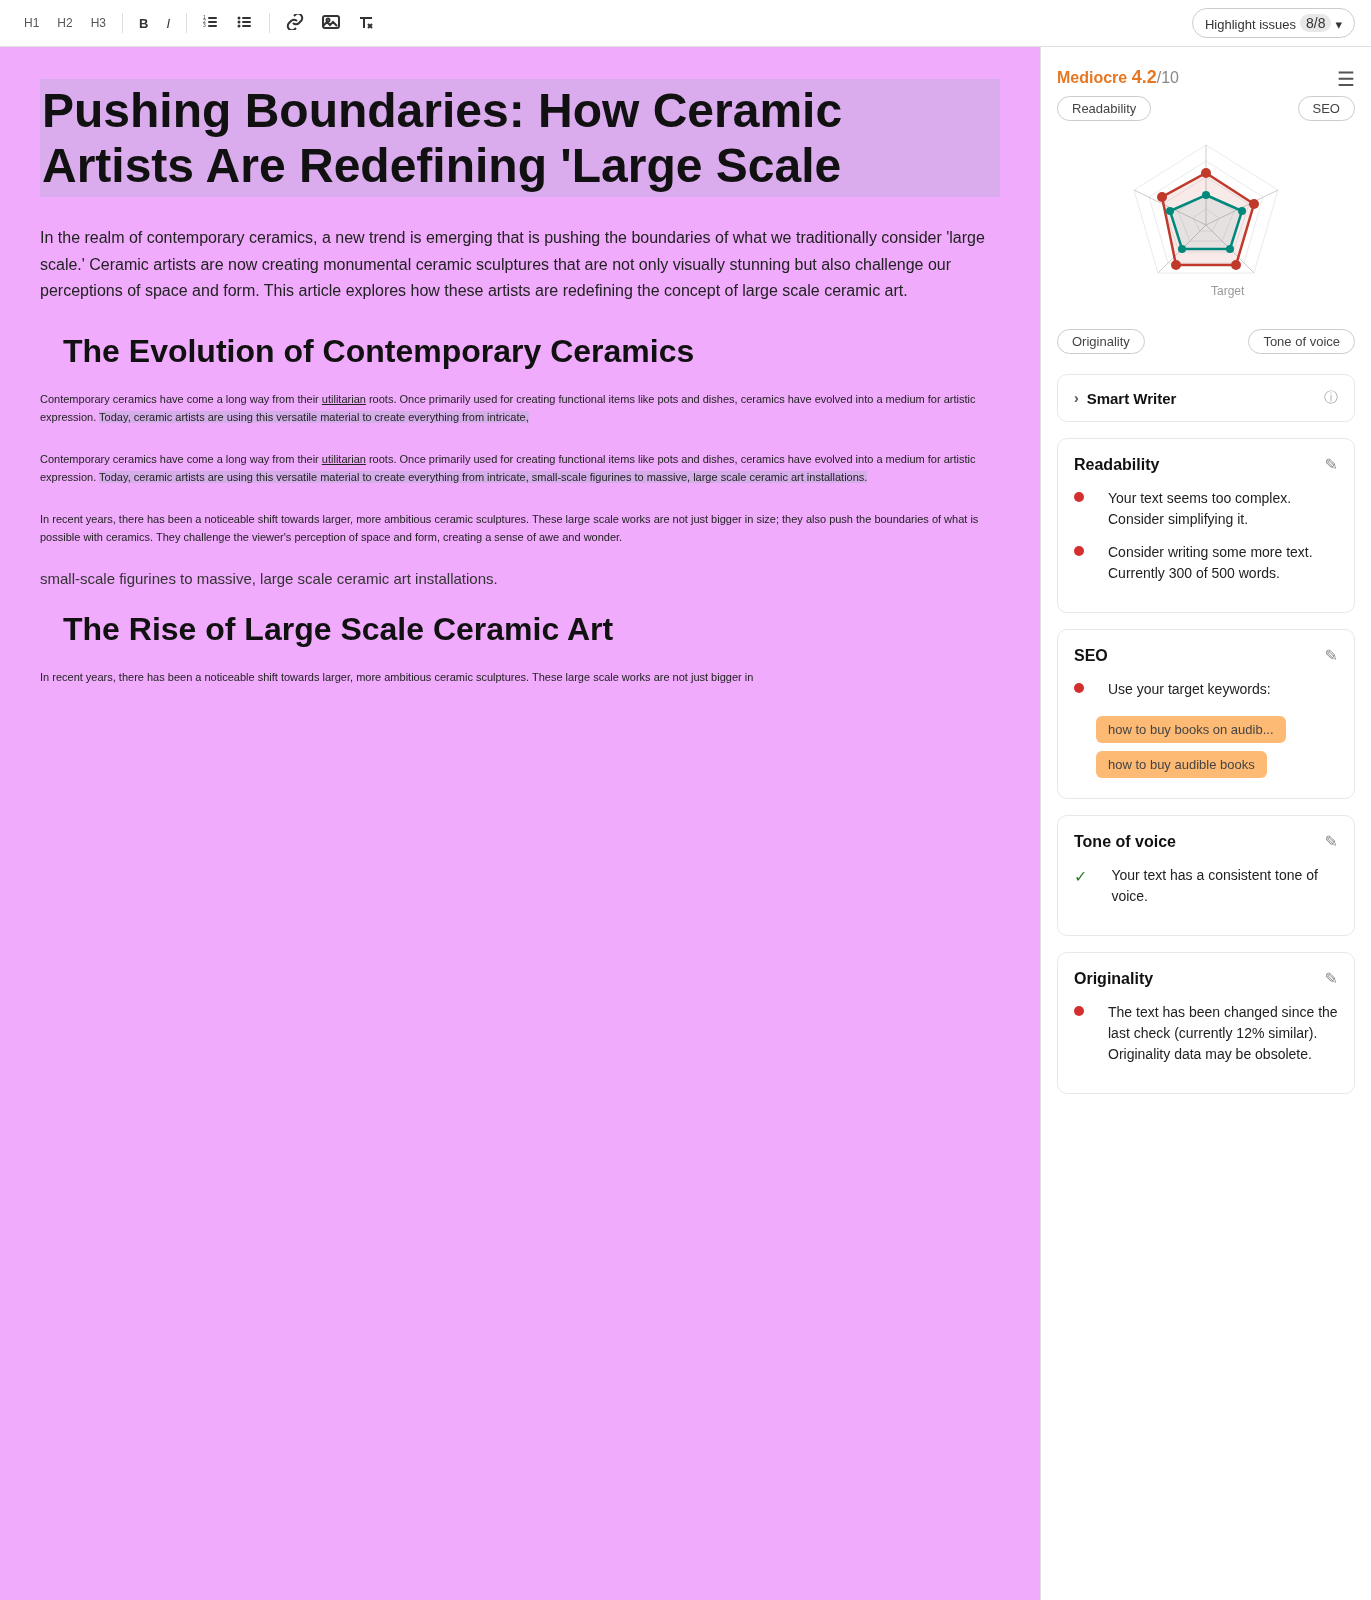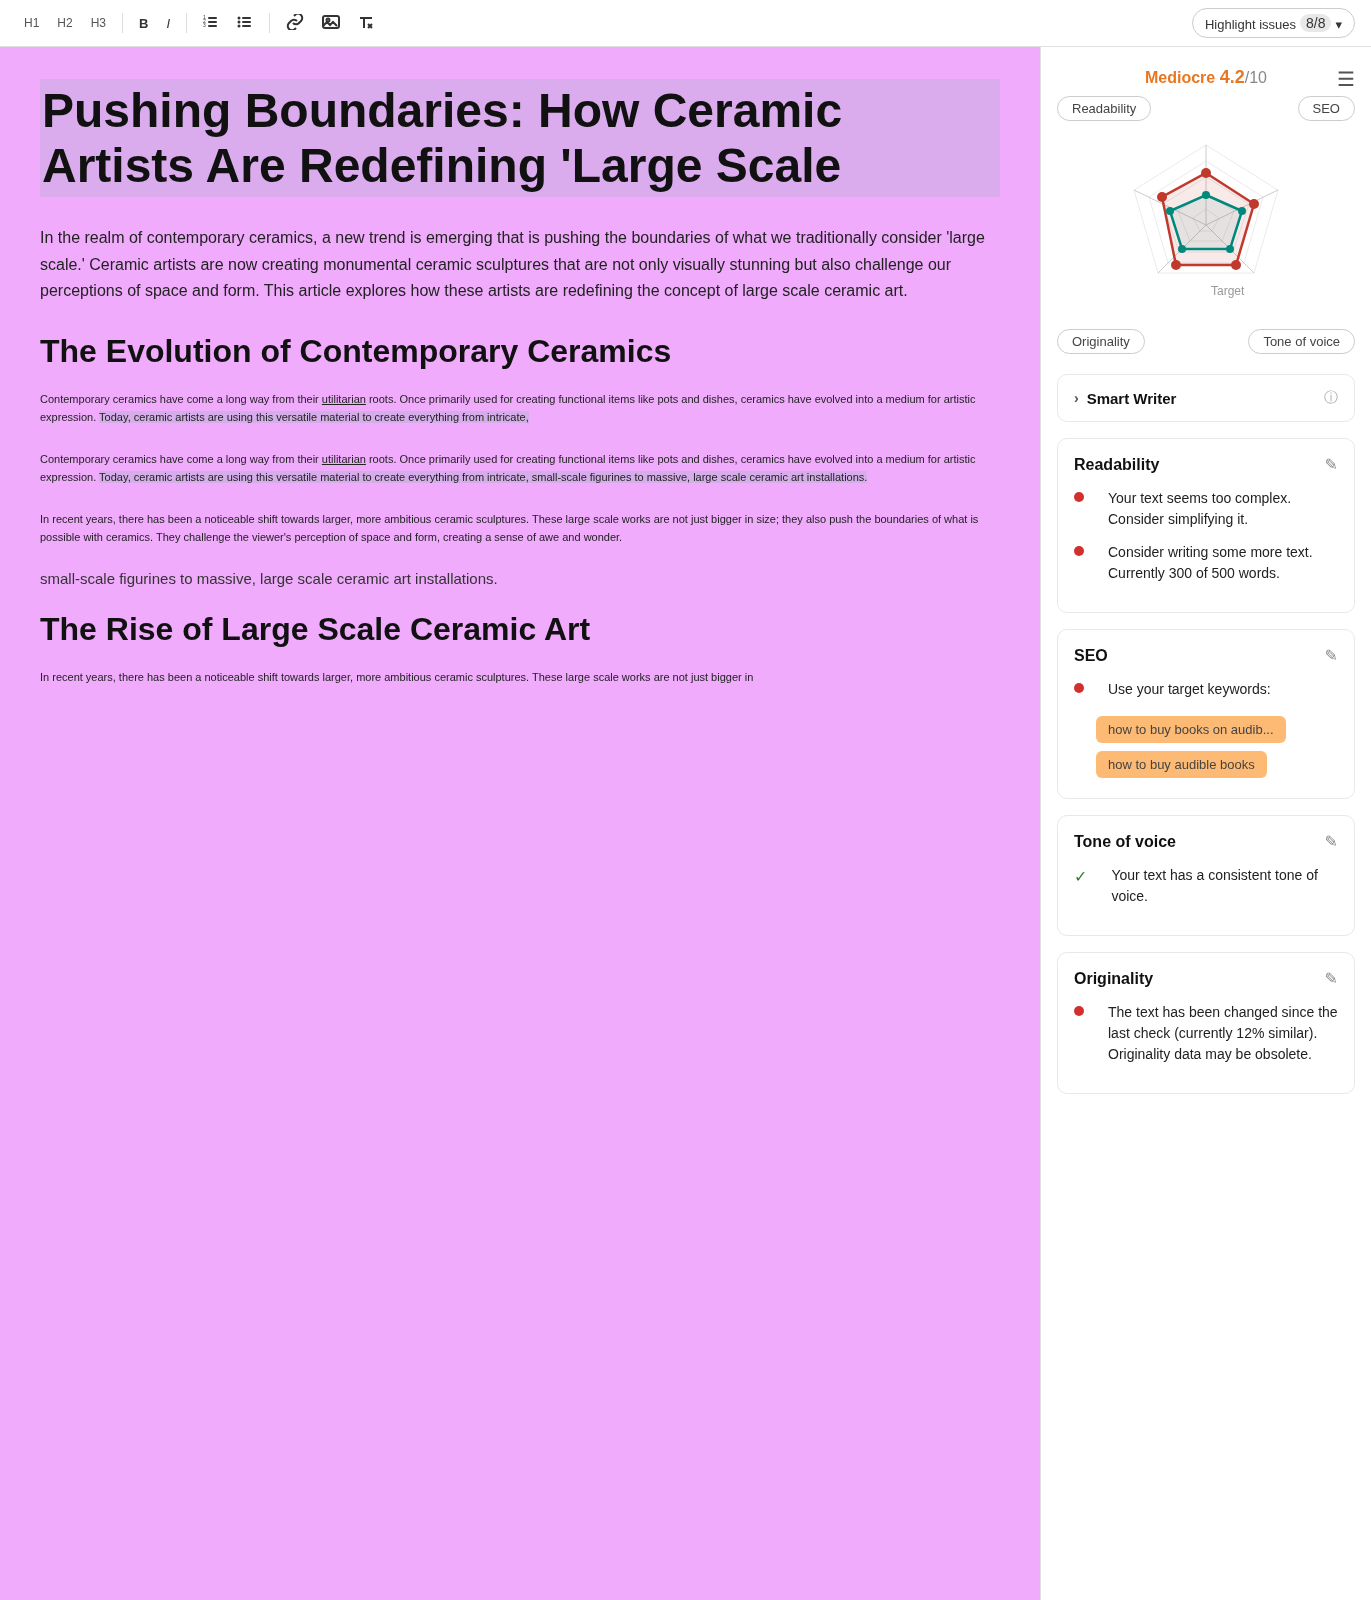--- a/index.html
+++ b/index.html
@@ -99,20 +99,21 @@
       color: #222;
       margin-bottom: 28px;
     }
 
     .section-heading {
       font-size: 32px;
       font-weight: 700;
       color: #111;
       margin-bottom: 20px;
       margin-top: 8px;
+      margin-left: 23px;
     }
 
     .article-para {
       font-size: 11px;
       line-height: 1.65;
       color: #222;
       margin-bottom: 24px;
     }
 
     .highlighted-text {
@@ -136,21 +137,21 @@
       overflow-y: auto;
       background: #fff;
       padding: 20px 16px;
       display: flex;
       flex-direction: column;
       gap: 16px;
     }
 
     
     .score-section {
-      text-align: center;
+      text-align: left;
       padding-bottom: 4px;
     }
     .score-label {
       font-size: 16px;
       color: #888;
       margin-bottom: 4px;
     }
     .score-label span.mediocre {
       color: #e87722;
       font-weight: 600;

